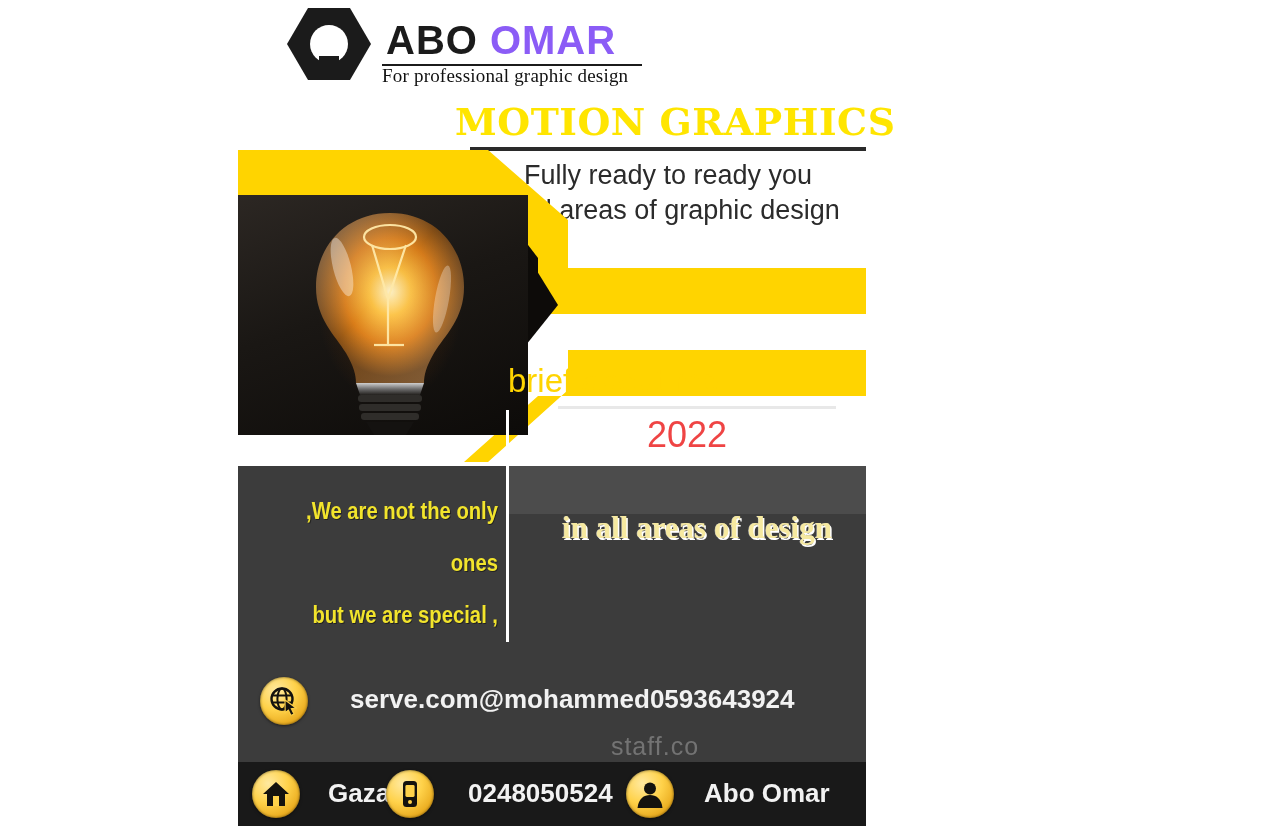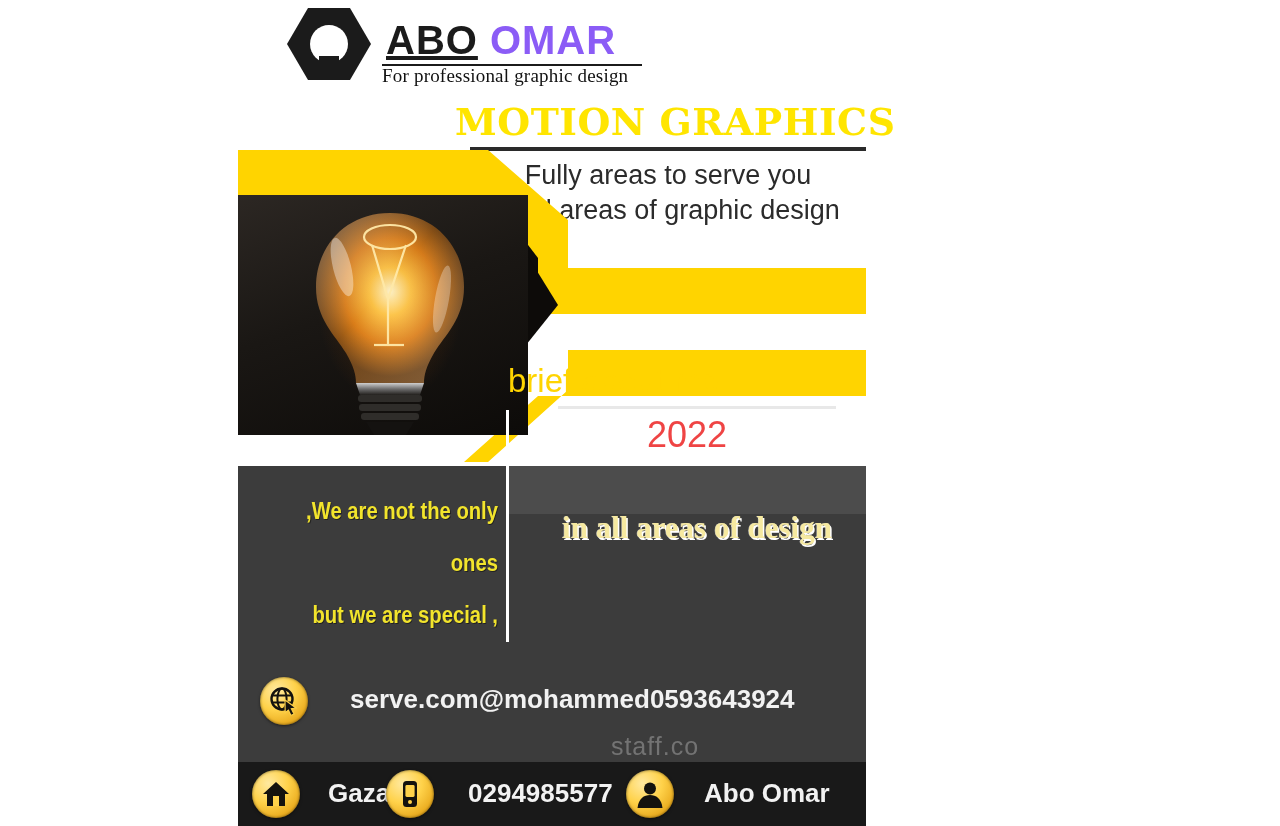--- a/index.html
+++ b/index.html
@@ -7,21 +7,21 @@
        font-family:"Liberation Sans", sans-serif;}
 
   #poster{position:absolute;left:0;top:0;width:1280px;height:826px;background:#fff;}
 
   
   .brand{position:absolute;left:286px;top:4px;width:600px;height:84px;}
   .brand-logo{position:absolute;left:0;top:2px;width:86px;height:76px;}
   .brand-words{position:absolute;left:100px;top:14px;width:500px;}
   .brand-line1{font-size:40px;font-weight:bold;letter-spacing:1px;line-height:44px;
                white-space:nowrap;}
-  .brand-abo{color:#1b1b1b;text-decoration:underline;}
+  .brand-abo{color:#1b1b1b;}
   .brand-omar{color:#8b5cf6;margin-left:12px;}
   .brand-rule{position:absolute;left:96px;top:60px;width:260px;height:2px;background:#1b1b1b;}
   .brand-tag{position:absolute;left:96px;top:61px;width:520px;font-family:"Liberation Serif",serif;
              font-size:19px;color:#111;letter-spacing:.2px;white-space:nowrap;}
 
   
   .title{position:absolute;left:455px;top:100px;width:420px;text-align:center;
          font-family:"DejaVu Serif", serif;font-weight:bold;font-size:37px;
          letter-spacing:.5px;color:#ffe500;white-space:nowrap;
          transform:scaleX(1.02);transform-origin:left center;}
@@ -111,21 +111,21 @@
         <span class="brand-abo">ABO</span><span class="brand-omar">OMAR</span>
       </div>
     </div>
     <div class="brand-rule"></div>
     <div class="brand-tag">For professional graphic design</div>
   </div>
 
   <div class="title">MOTION GRAPHICS</div>
   <div class="title-rule"></div>
   <div class="subtitle">
-    <div>Fully areas to serve you</div>
+    <div>Fully ready to ready you</div>
     <div>in all areas of graphic design</div>
   </div>
 
   <div class="card">
 
     <svg class="chev" viewBox="0 0 628 330">
 
       <path d="M0 0 H250 L330 70 L330 118 H628 V164 H300 L226 96 H0 Z" fill="#ffd400"></path>
 
       <path d="M0 312 H226 L300 246 H628 V200 H330 L330 240 L250 312 H0 Z" fill="#ffd400"></path>
@@ -220,21 +220,21 @@
       </div>
       <div class="ctext loc-text">Gaza</div>
 
       <div class="ic" style="left:148px;top:8px;">
         <svg width="30" height="30" viewBox="0 0 30 30">
           <rect x="8" y="2" width="14" height="26" rx="3.5" fill="#14120e"></rect>
           <rect x="10.4" y="6" width="9.2" height="12" rx="1.4" fill="#ffd24a"></rect>
           <circle cx="15" cy="23" r="2" fill="#ffd24a"></circle>
         </svg>
       </div>
-      <div class="ctext tel-text">0294985577</div>
+      <div class="ctext tel-text">0248050524</div>
 
       <div class="ic" style="left:388px;top:8px;">
         <svg width="30" height="30" viewBox="0 0 30 30">
           <circle cx="15" cy="9.5" r="6" fill="#14120e"></circle>
           <path d="M2.5 29 C3.5 19.5 9 16 15 16 C21 16 26.5 19.5 27.5 29 Z" fill="#14120e"></path>
         </svg>
       </div>
       <div class="ctext name-text">Abo Omar</div>
     </div>
   </div>

